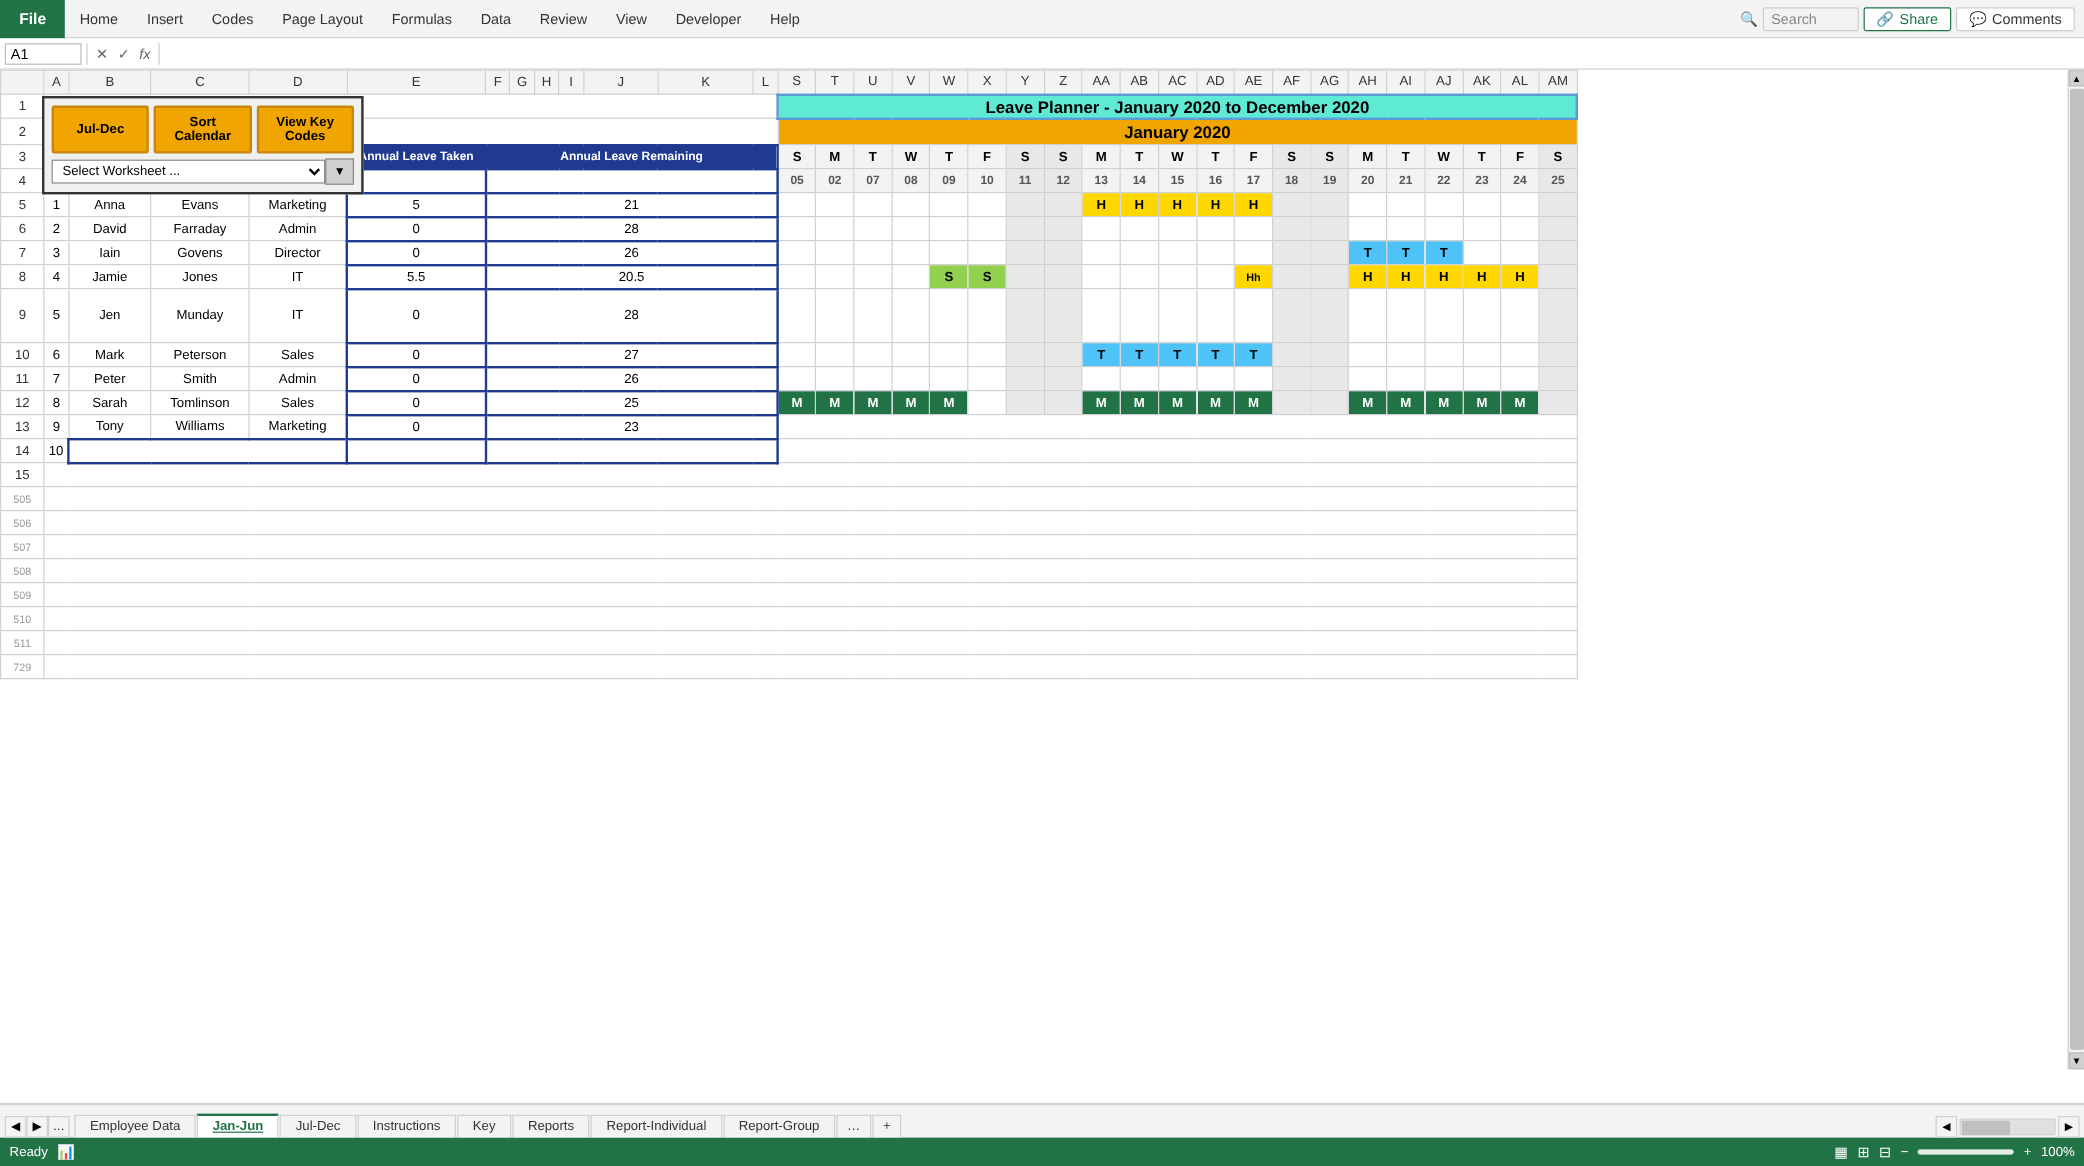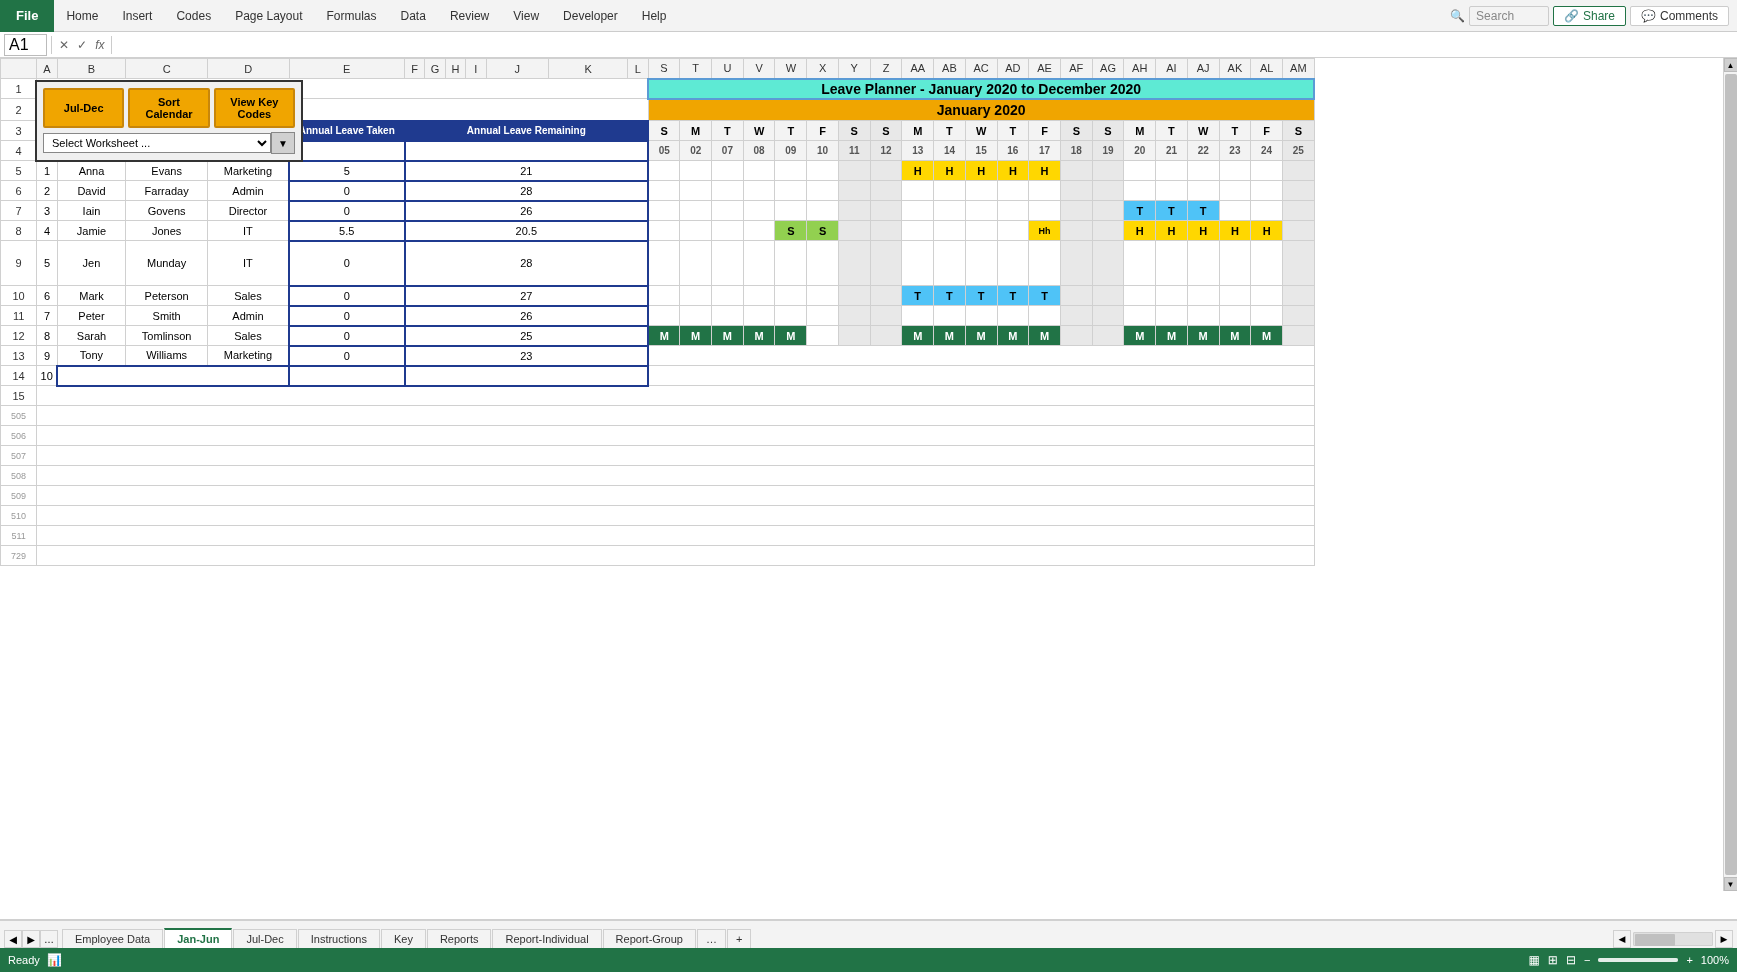--- a/index.html
+++ b/index.html
@@ -17,21 +17,21 @@
     .control-panel { position: absolute; top: 22px; left: 35px; z-index: 10; border: 2px solid #333; background: #f0f0f0; padding: 6px; width: 268px; }
     .btn-row { display: flex; gap: 4px; margin-bottom: 4px; }
     .xl-btn { flex: 1; background: #f0a500; border: 2px solid #c8860a; color: #000; font-weight: 700; font-size: 11px; padding: 6px 4px; cursor: pointer; text-align: center; border-radius: 2px; }
     .dropdown-row { display: flex; align-items: center; }
     .dropdown-select { flex: 1; border: 1px solid #888; padding: 2px 4px; font-size: 11px; background: #fff; }
     .dropdown-arrow { width: 24px; height: 22px; background: #d0d0d0; border: 1px solid #888; display: flex; align-items: center; justify-content: center; cursor: pointer; font-size: 10px; }
 
     
     #sheet-tabs { display: flex; align-items: flex-end; background: #f3f3f3; border-top: 1px solid #d0d0d0; height: 28px; padding: 0 4px; gap: 0; }
     .sheet-tab { padding: 3px 12px; border: 1px solid #d0d0d0; border-bottom: none; background: #f3f3f3; font-size: 11px; cursor: pointer; color: #333; margin-right: 1px; }
-    .sheet-tab.active { background: #fff; color: #217346; font-weight: 700; border-top: 2px solid #217346; }
+    .sheet-tab.active { background: #fff; color: #217346; font-weight: 700; border-top: 2px solid #217346; text-decoration: underline; }
 
     
     #statusbar { display: flex; align-items: center; background: #217346; color: #fff; height: 24px; padding: 0 8px; font-size: 11px; }
 
     
     #grid-container::-webkit-scrollbar { width: 12px; height: 12px; }
     #grid-container::-webkit-scrollbar-thumb { background: #c0c0c0; border-radius: 2px; }
 
     
     .ch { background: #f3f3f3; text-align: center; font-size: 10px; color: #333; border: 1px solid #d0d0d0; height: 20px; font-weight: normal; }
@@ -63,21 +63,21 @@
           <span>Share</span>
         </button>
       <button style="border:1px solid #ccc; background:#fff; color:#333; padding:2px 10px; font-size:12px; cursor:pointer; display:flex; align-items:center; gap:4px; border-radius:2px;">
           <span>💬</span>
           <span>Comments</span>
         </button>
     </div>
   </div>
 
   <div style="display:flex; align-items:center; background:#fff; border-bottom:1px solid #d0d0d0; height:26px; padding:0 4px; gap:2px;">
-    <input style="width: 43px; border: 1px solid rgb(187, 187, 187); padding: 1px 4px; font-size: 16px;" value="A1">
+    <input style="width: 64px; border: 1px solid rgb(187, 187, 187); padding: 1px 4px; font-size: 12px;" value="A1">
     <span style="width:1px; height:18px; background:#ccc; margin:0 2px;"></span>
     <span style="color:#666; font-size:12px; padding:0 3px; cursor:pointer;">✕</span>
     <span style="color:#666; font-size:12px; padding:0 3px; cursor:pointer;">✓</span>
     <span style="color:#666; font-size:12px; padding:0 3px; font-style:italic;">fx</span>
     <span style="width:1px; height:18px; background:#ccc; margin:0 2px;"></span>
     <input style="flex: 1 1 0%; border: none; outline: none; font-size: 12px;">
   </div>
 
   <div style="flex:1; display:flex; flex-direction:column; overflow:hidden; position:relative;">
 

